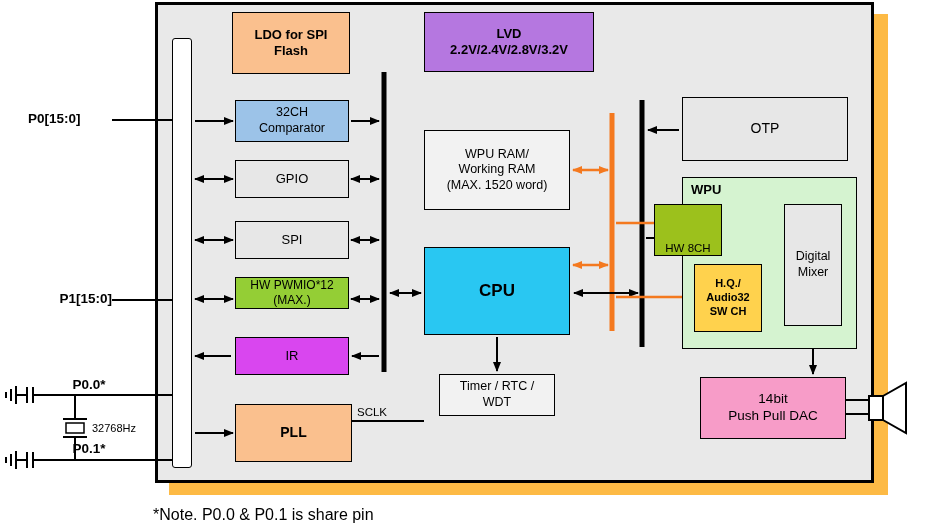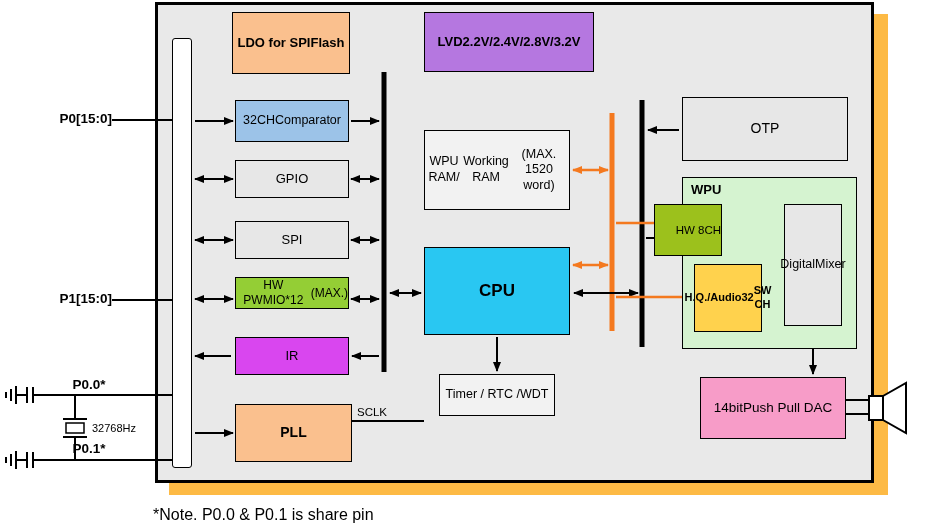--- a/index.html
+++ b/index.html
@@ -3,41 +3,41 @@
 <meta charset="utf-8">
 <style>
   * { margin:0; padding:0; box-sizing:border-box; }
   body { font-family:"Liberation Sans", sans-serif; background:#fff; }
   .stage { position:relative; width:944px; height:529px; background:#fff; overflow:hidden; }
   .abs { position:absolute; }
   .shadow { left:169px; top:14px; width:719px; height:481px; background:#FDBA45; z-index:0; }
   .mainbox { left:155px; top:2px; width:719px; height:481px; background:#E9E9E9; border:3px solid #000; z-index:1; }
   svg.wires { left:0; top:0; z-index:2; }
   .busbar { left:172px; top:38px; width:20px; height:430px; background:#fff; border:1px solid #000; border-radius:3px; z-index:3; }
-  .box { position:absolute; display:flex; flex-direction:row; align-items:center; justify-content:center;
+  .box { position:absolute; display:flex; flex-direction:column; align-items:center; justify-content:center;
          text-align:center; border:1.5px solid #000; z-index:3; font-size:13px; line-height:1.25; color:#000; }
   .b-ldo   { left:232px; top:12px;  width:118px; height:62px;  background:#FAC08E; font-weight:bold; }
   .b-lvd   { left:424px; top:12px;  width:170px; height:60px;  background:#B577E0; font-weight:bold; }
   .b-comp  { left:235px; top:100px; width:114px; height:42px;  background:#9CC3E8; font-size:12.5px; }
   .b-gpio  { left:235px; top:160px; width:114px; height:38px;  background:#E7E7E7; }
   .b-spi   { left:235px; top:221px; width:114px; height:38px;  background:#E7E7E7; }
   .b-pwm   { left:235px; top:277px; width:114px; height:32px;  background:#94CE35; font-size:12px; }
   .b-ir    { left:235px; top:337px; width:114px; height:38px;  background:#d946ef; }
   .b-pll   { left:235px; top:404px; width:117px; height:58px;  background:#FAC08E; font-weight:bold; font-size:14px; }
   .b-ram   { left:424px; top:130px; width:146px; height:80px;  background:#F2F2F2; font-size:12.5px; }
   .b-cpu   { left:424px; top:247px; width:146px; height:88px;  background:#29C7F2; font-weight:bold; font-size:17px; }
   .b-timer { left:439px; top:374px; width:116px; height:42px;  background:#F2F2F2; font-size:12.5px; }
   .b-otp   { left:682px; top:97px;  width:166px; height:64px;  background:#E7E7E7; font-size:14px; }
   .b-wpu   { left:682px; top:177px; width:175px; height:172px; background:#D5F3D0; align-items:flex-start; justify-content:flex-start; padding:4px 8px; font-weight:bold; }
   .b-hw8   { left:654px; top:204px; width:68px;  height:52px;  background:#9CC11C; font-size:11.5px; z-index:4;justify-content:flex-end; }
   .b-hq    { left:694px; top:264px; width:68px;  height:68px;  background:#FFD24D; font-size:11px; font-weight:bold; z-index:4; }
   .b-mix   { left:784px; top:204px; width:58px;  height:122px; background:#E7E7E7; font-size:12.5px; z-index:4; }
   .b-dac   { left:700px; top:377px; width:146px; height:62px;  background:#F79CC8; font-size:13.5px; }
   .lbl { position:absolute; z-index:4; color:#000; }
-  .l-p0   { left:28px;  top:111px; width:84px; text-align:right;  font-weight:bold; font-size:13.5px; }
+  .l-p0   { left:28px;  top:111px; width:84px; text-align:left;  font-weight:bold; font-size:13.5px; }
   .l-p1   { left:28px;  top:291px; width:84px; text-align:right;  font-weight:bold; font-size:13.5px; }
   .l-p00  { left:58px;  top:377px; width:62px; text-align:center; font-weight:bold; font-size:13.5px; }
   .l-p01  { left:58px;  top:441px; width:62px; text-align:center; font-weight:bold; font-size:13.5px; }
   .l-xtal { left:92px;  top:422px; font-size:11px; }
   .l-sclk { left:357px; top:406px; font-size:11.5px; }
   .l-note { left:153px; top:506px; font-size:16px; }
 </style>
 </head>
 <body>
 

